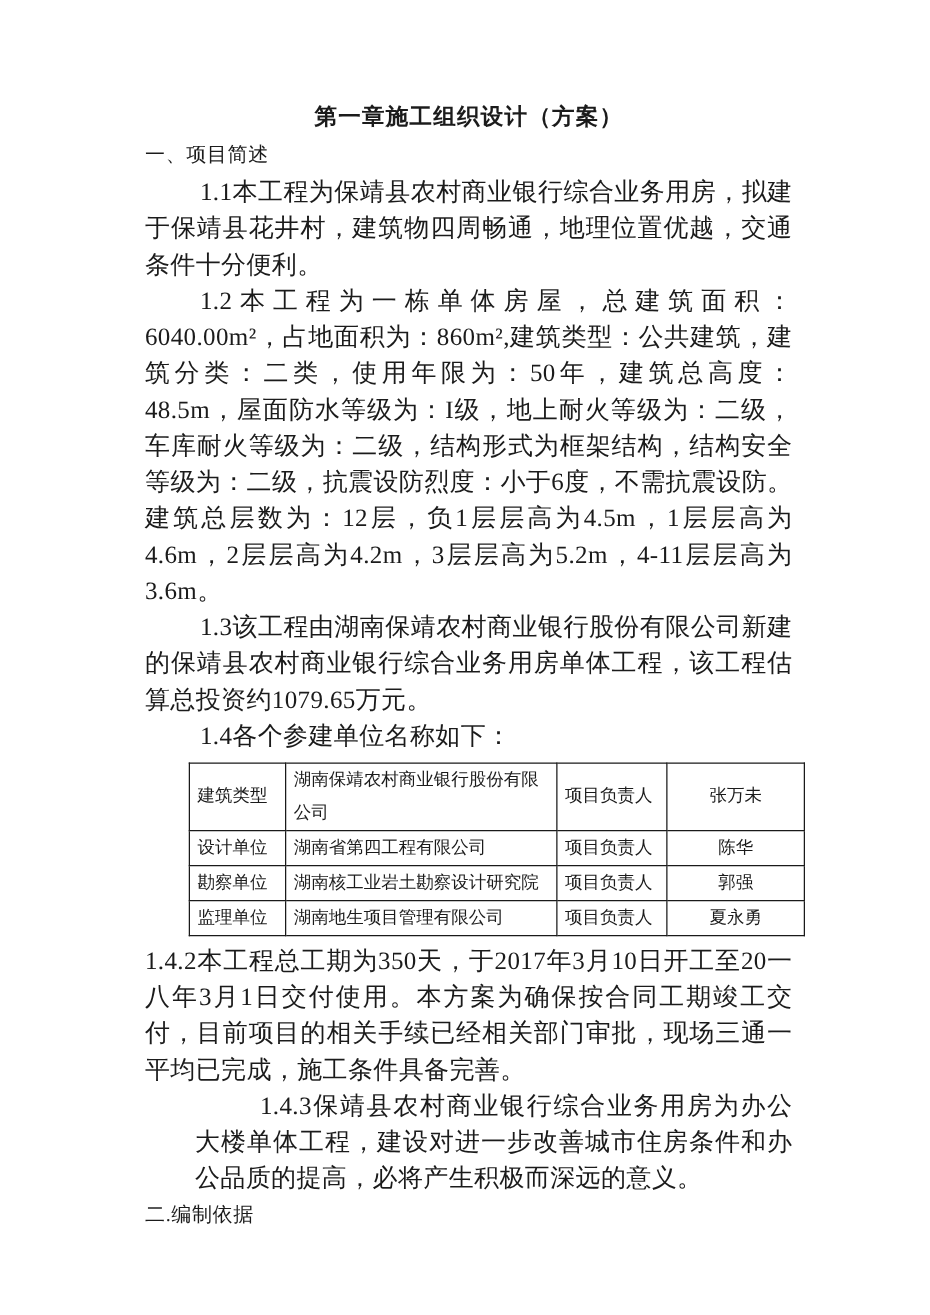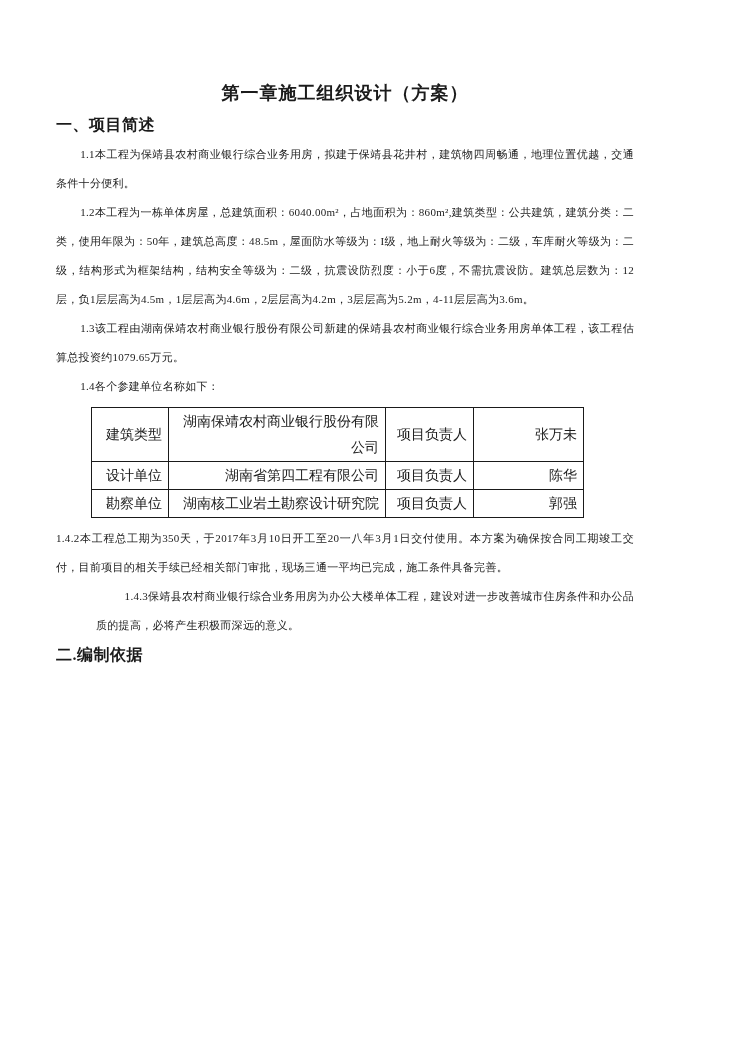--- a/index.html
+++ b/index.html
@@ -12,39 +12,39 @@
     height: 1052px;
     box-sizing: border-box;
     font-family: "Liberation Serif", "DejaVu Serif", serif;
     color: #1b1b1b;
     overflow: hidden;
   }
   .page {
     box-sizing: border-box;
     width: 744px;
     height: 1052px;
-    padding: 80px 110px 0 56px;
+    padding: 80px 110px 0 116px;
   }
   .chapter-title {
     font-size: 18px;
     font-weight: bold;
     text-align: center;
     line-height: 26px;
     margin: 0 0 4px 0;
     letter-spacing: 1px;
   }
   .section-heading {
     font-size: 16px;
-    font-weight: bold;
+    font-weight: normal;
     line-height: 30px;
     margin: 0;
     letter-spacing: 0.5px;
   }
   p.para {
-    font-size: 11px;
+    font-size: 20px;
     line-height: 29px;
     margin: 0;
     text-align: justify;
     text-justify: inter-ideograph;
     letter-spacing: 0.3px;
   }
   p.indent { text-indent: 2.2em; }
   p.indent-lg { text-indent: 2.6em; margin-left: 40px; }
   p.no-indent { text-indent: 0; }
 
@@ -54,21 +54,20 @@
     width: 492px;
     margin: 6px 0 6px 35px;
     font-size: 14px;
   }
   table.participants td {
     border: 1.5px solid #1a1a1a;
     line-height: 26px;
     padding: 0 6px;
     vertical-align: middle;
     overflow: hidden;
-    text-align: right;
   }
   table.participants tr { height: 28px; }
   table.participants tr.tall { height: 54px; }
   td.c1 { padding-left: 9px; }
   td.c2 { padding-left: 12px; }
   td.c3 { padding-left: 14px; margin-left: 25px; }
   td.c4 { text-align: center; }
 </style>
 </head>
 <body>
@@ -106,20 +105,26 @@
         <td class="c2">湖南省第四工程有限公司</td>
         <td class="c3">项目负责人</td>
         <td class="c4">陈华</td>
       </tr>
       <tr>
         <td class="c1">勘察单位</td>
         <td class="c2">湖南核工业岩土勘察设计研究院</td>
         <td class="c3">项目负责人</td>
         <td class="c4">郭强</td>
       </tr>
+      <tr>
+        <td class="c1">监理单位</td>
+        <td class="c2">湖南地生项目管理有限公司</td>
+        <td class="c3">项目负责人</td>
+        <td class="c4">夏永勇</td>
+      </tr>
     </tbody>
   </table>
 
   <p class="para no-indent">1.4.2本工程总工期为350天，于2017年3月10日开工至20一八年3月1日交付使用。本方案为确保按合同工期竣工交付，目前项目的相关手续已经相关部门审批，现场三通一平均已完成，施工条件具备完善。</p>
 
   <p class="para indent-lg">1.4.3保靖县农村商业银行综合业务用房为办公大楼单体工程，建设对进一步改善城市住房条件和办公品质的提高，必将产生积极而深远的意义。</p>
 
 
   <h2 class="section-heading">二.编制依据</h2>
 

